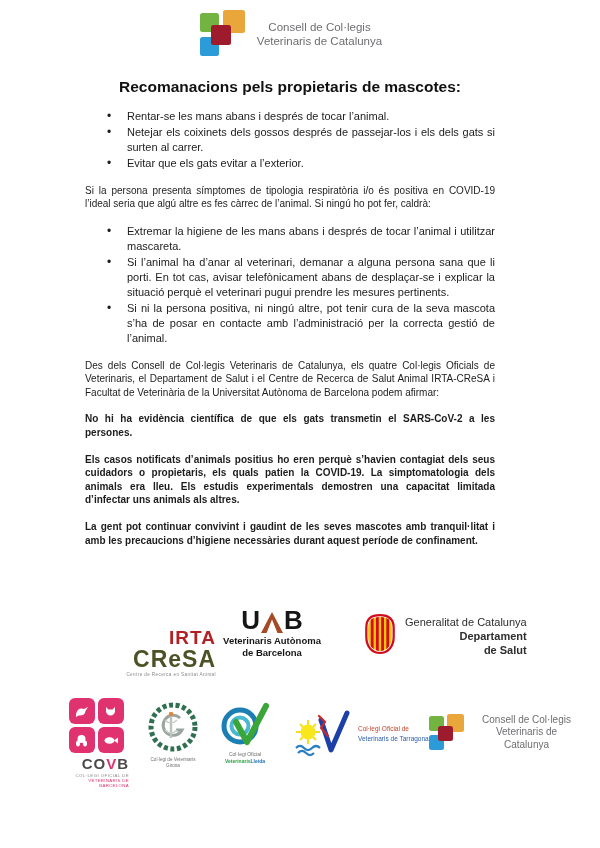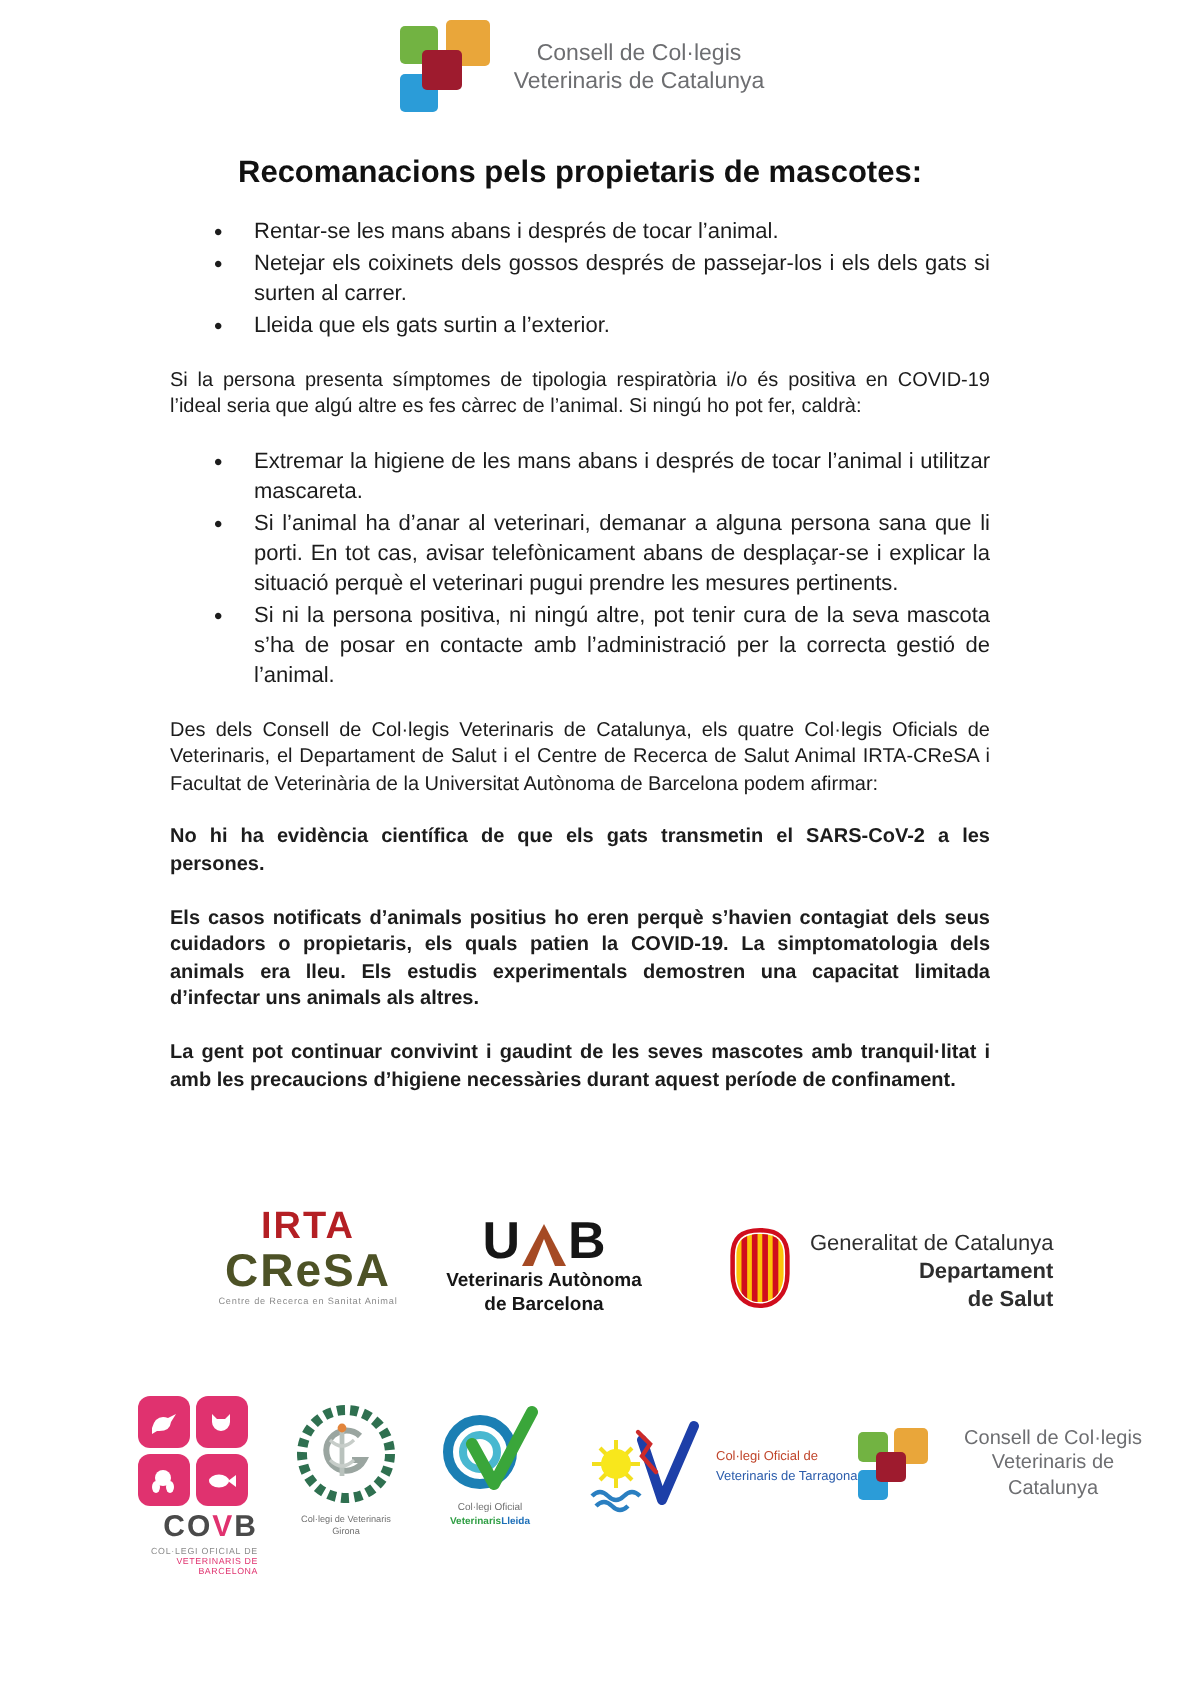--- a/index.html
+++ b/index.html
@@ -21,21 +21,21 @@
   .doc-title { text-align:center; font-weight:bold; font-size:15.5px; margin-top:18px; color:#111; }
   .blist { margin-top:13px; padding-left:20px; }
   .bitem { position:relative; padding-left:22px; text-align:justify; font-size:11px; line-height:1.36; margin-bottom:1px; }
   .bitem::before { content:"•"; position:absolute; left:2px; top:-1px; font-size:12px; color:#1c1c1c; }
   .para { margin-top:13px; text-align:justify; font-size:10px; line-height:1.36; }
   .bold { font-weight:bold; }
 
   
   .logo { position:absolute; }
 
-  .irta { left:92px; top:604px; width:124px; text-align:center; }
+  .irta { left:92px; top:628px; width:124px; text-align:right; }
   .irta-top { font-weight:bold; font-size:19px; letter-spacing:1px; color:#b41f24; line-height:1; }
   .cresa { font-weight:bold; font-size:23px; letter-spacing:1px; color:#4d5226; line-height:1.05; }
   .irta-tag { font-size:4.6px; color:#8a8a8a; letter-spacing:0.4px; margin-top:1px; }
 
   .uab { left:220px; top:607px; width:104px; text-align:center; }
   .uab-acronym { display:flex; justify-content:center; align-items:flex-end; gap:1px; height:26px; }
   .uab-letter { font-weight:bold; font-size:26px; line-height:0.95; color:#161616; }
   .uab-a { width:22px; height:21px; display:block; }
   .uab-name { font-weight:bold; font-size:9.5px; line-height:1.25; color:#161616; margin-top:2px; }
 
@@ -93,21 +93,21 @@
       <div>Consell de Col·legis</div>
       <div>Veterinaris de Catalunya</div>
     </div>
   </div>
 
   <h1 class="doc-title">Recomanacions pels propietaris de mascotes:</h1>
 
   <div class="blist">
     <div class="bitem">Rentar-se les mans abans i després de tocar l’animal.</div>
     <div class="bitem">Netejar els coixinets dels gossos després de passejar-los i els dels gats si surten al carrer.</div>
-    <div class="bitem">Lleida que els gats surtin a l’exterior.</div>
+    <div class="bitem">Evitar que els gats evitar a l’exterior.</div>
   </div>
 
   <p class="para">Si la persona presenta símptomes de tipologia respiratòria i/o és positiva en COVID-19 l’ideal seria que algú altre es fes càrrec de l’animal. Si ningú ho pot fer, caldrà:</p>
 
   <div class="blist">
     <div class="bitem">Extremar la higiene de les mans abans i després de tocar l’animal i utilitzar mascareta.</div>
     <div class="bitem">Si l’animal ha d’anar al veterinari, demanar a alguna persona sana que li porti. En tot cas, avisar telefònicament abans de desplaçar-se i explicar la situació perquè el veterinari pugui prendre les mesures pertinents.</div>
     <div class="bitem">Si ni la persona positiva, ni ningú altre, pot tenir cura de la seva mascota s’ha de posar en contacte amb l’administració per la correcta gestió de l’animal.</div>
   </div>
 

